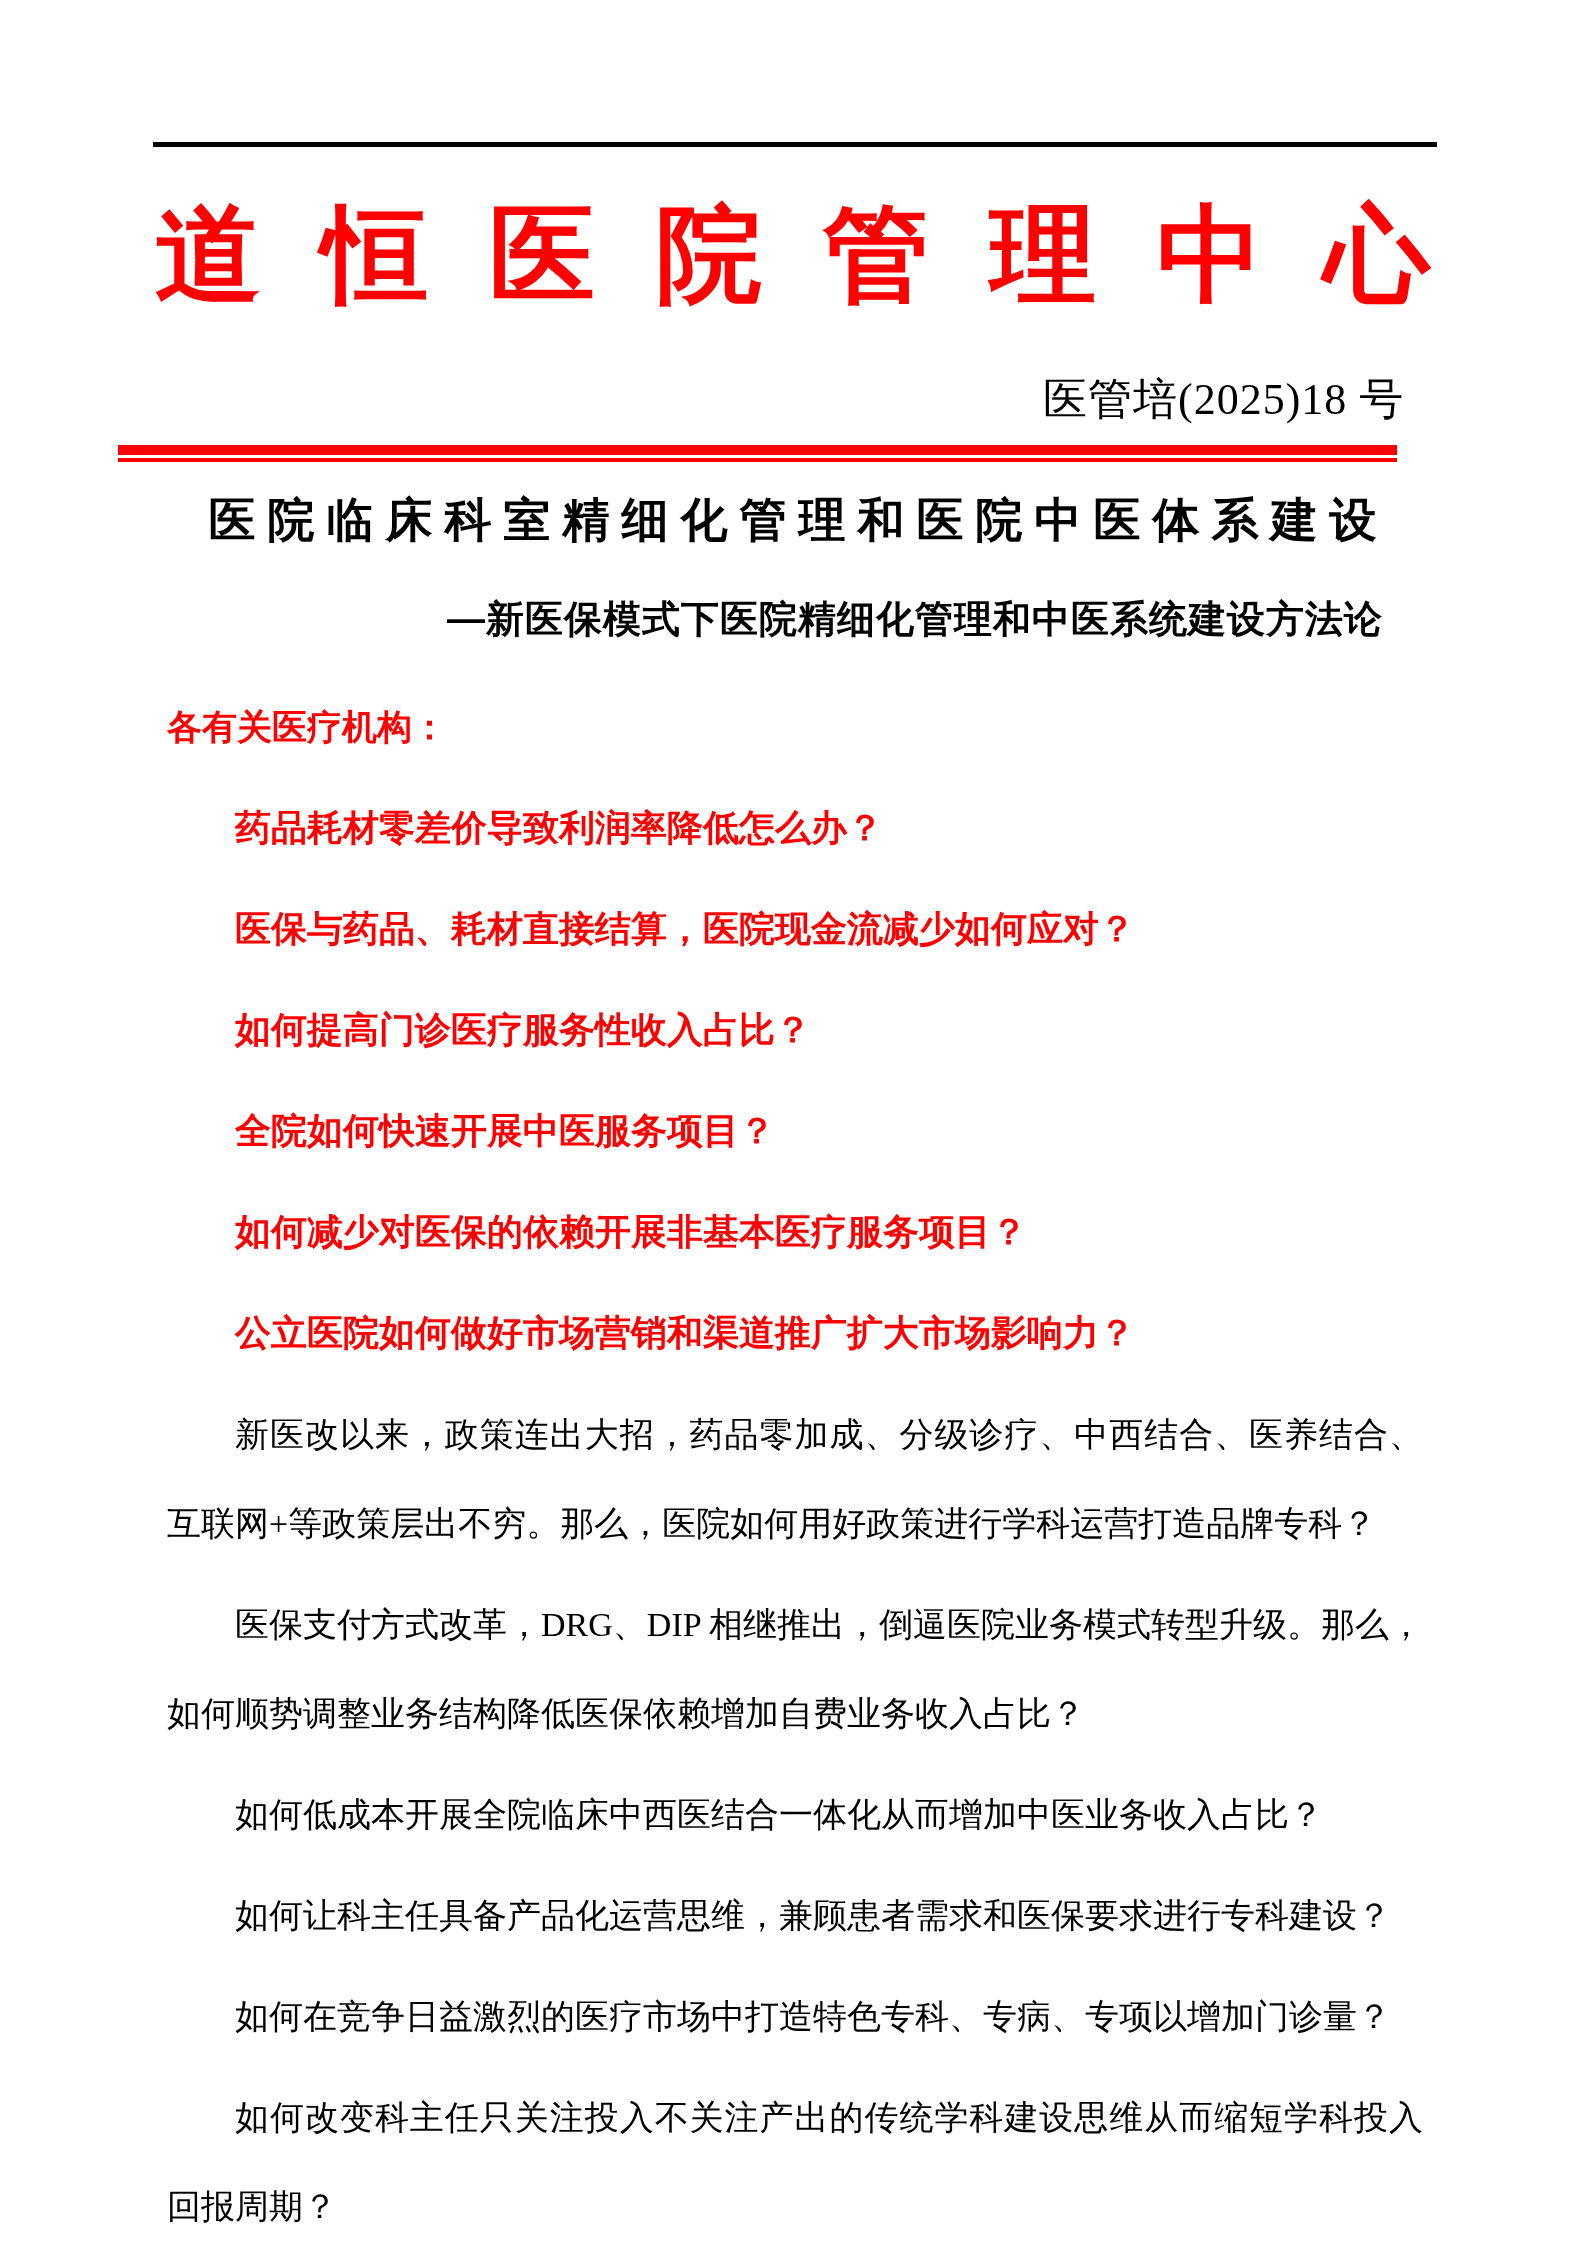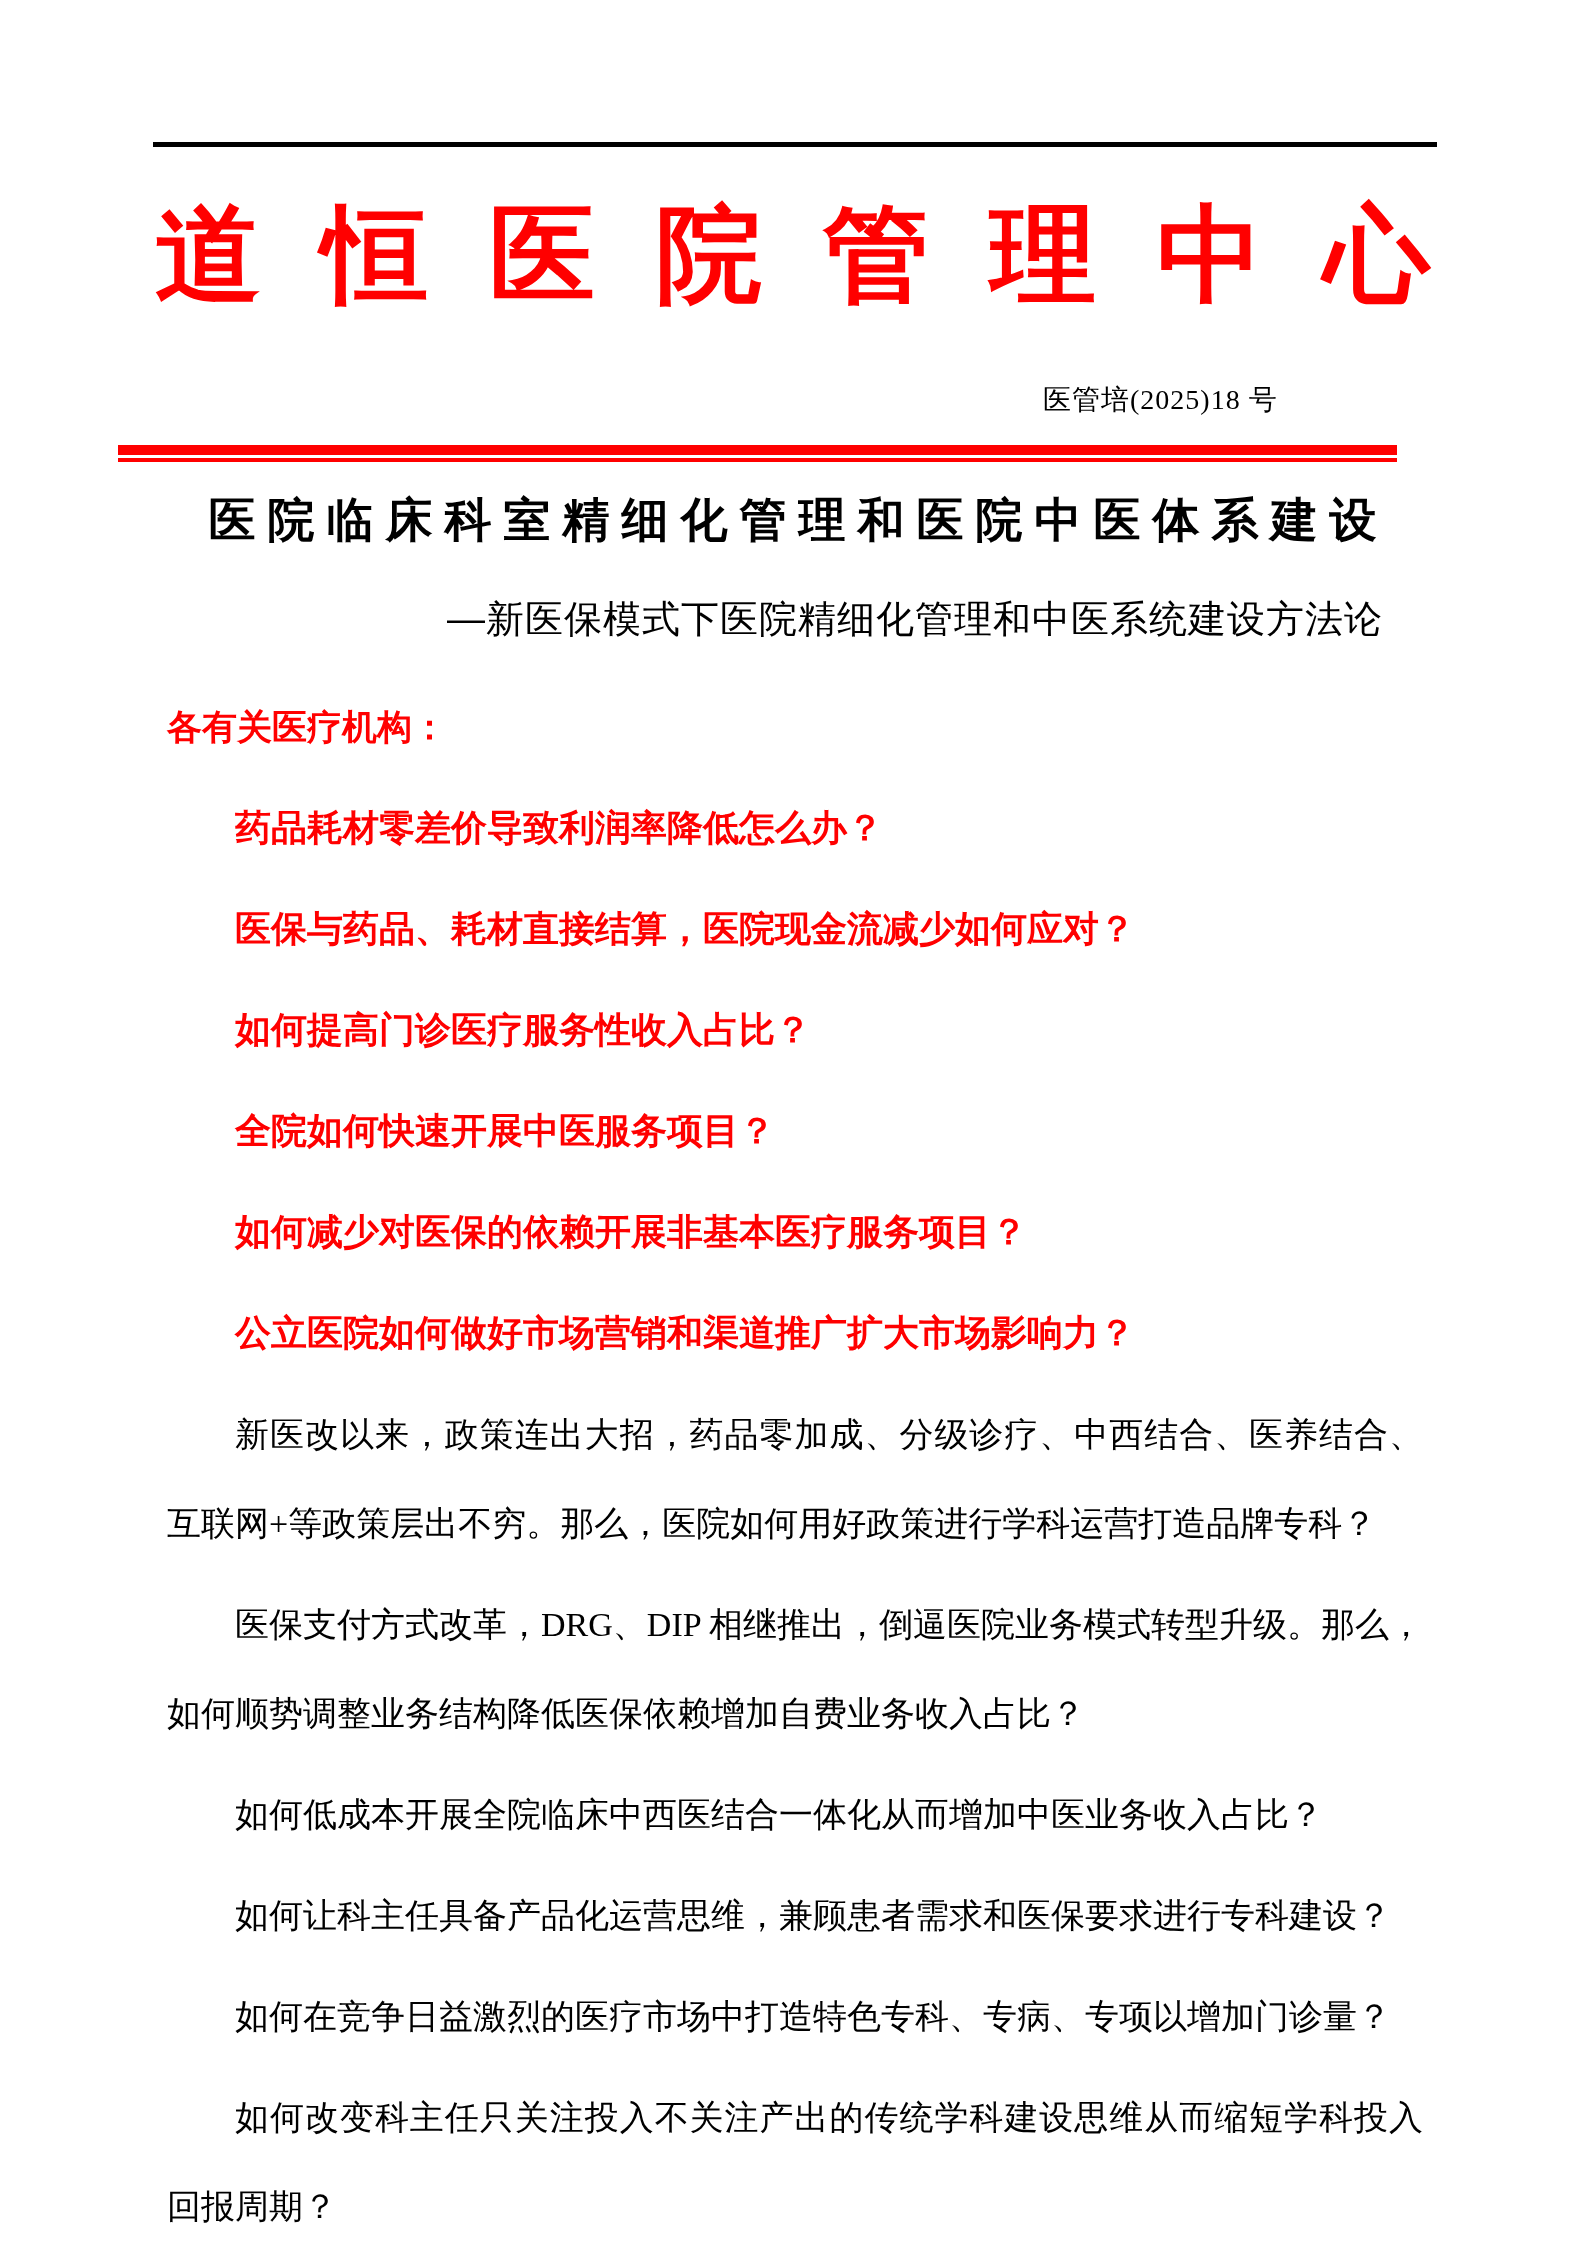--- a/index.html
+++ b/index.html
@@ -43,21 +43,21 @@
     font-size: 106px;
     line-height: 112px;
     color: #FF0000;
     white-space: nowrap;
   }
 
   .doc-number {
     position: absolute;
     left: 1043px;
     top: 380px;
-    font-size: 28px;
+    font-size: 44px;
     line-height: 40px;
     color: #000000;
     letter-spacing: 1px;
   }
 
   
   .red-rule {
     position: absolute;
     left: 118px;
     top: 445px;
@@ -90,21 +90,21 @@
     text-indent: 12px;
     color: #000000;
     white-space: nowrap;
   }
 
   .doc-subtitle {
     position: absolute;
     left: 447px;
     top: 596px;
     font-family: "Liberation Sans", "DejaVu Sans", sans-serif;
-    font-weight: normal;
+    font-weight: bold;
     font-size: 38px;
     line-height: 46px;
     letter-spacing: 1px;
     color: #000000;
     white-space: nowrap;
   }
 
   .content {
     position: absolute;
     left: 155px;

